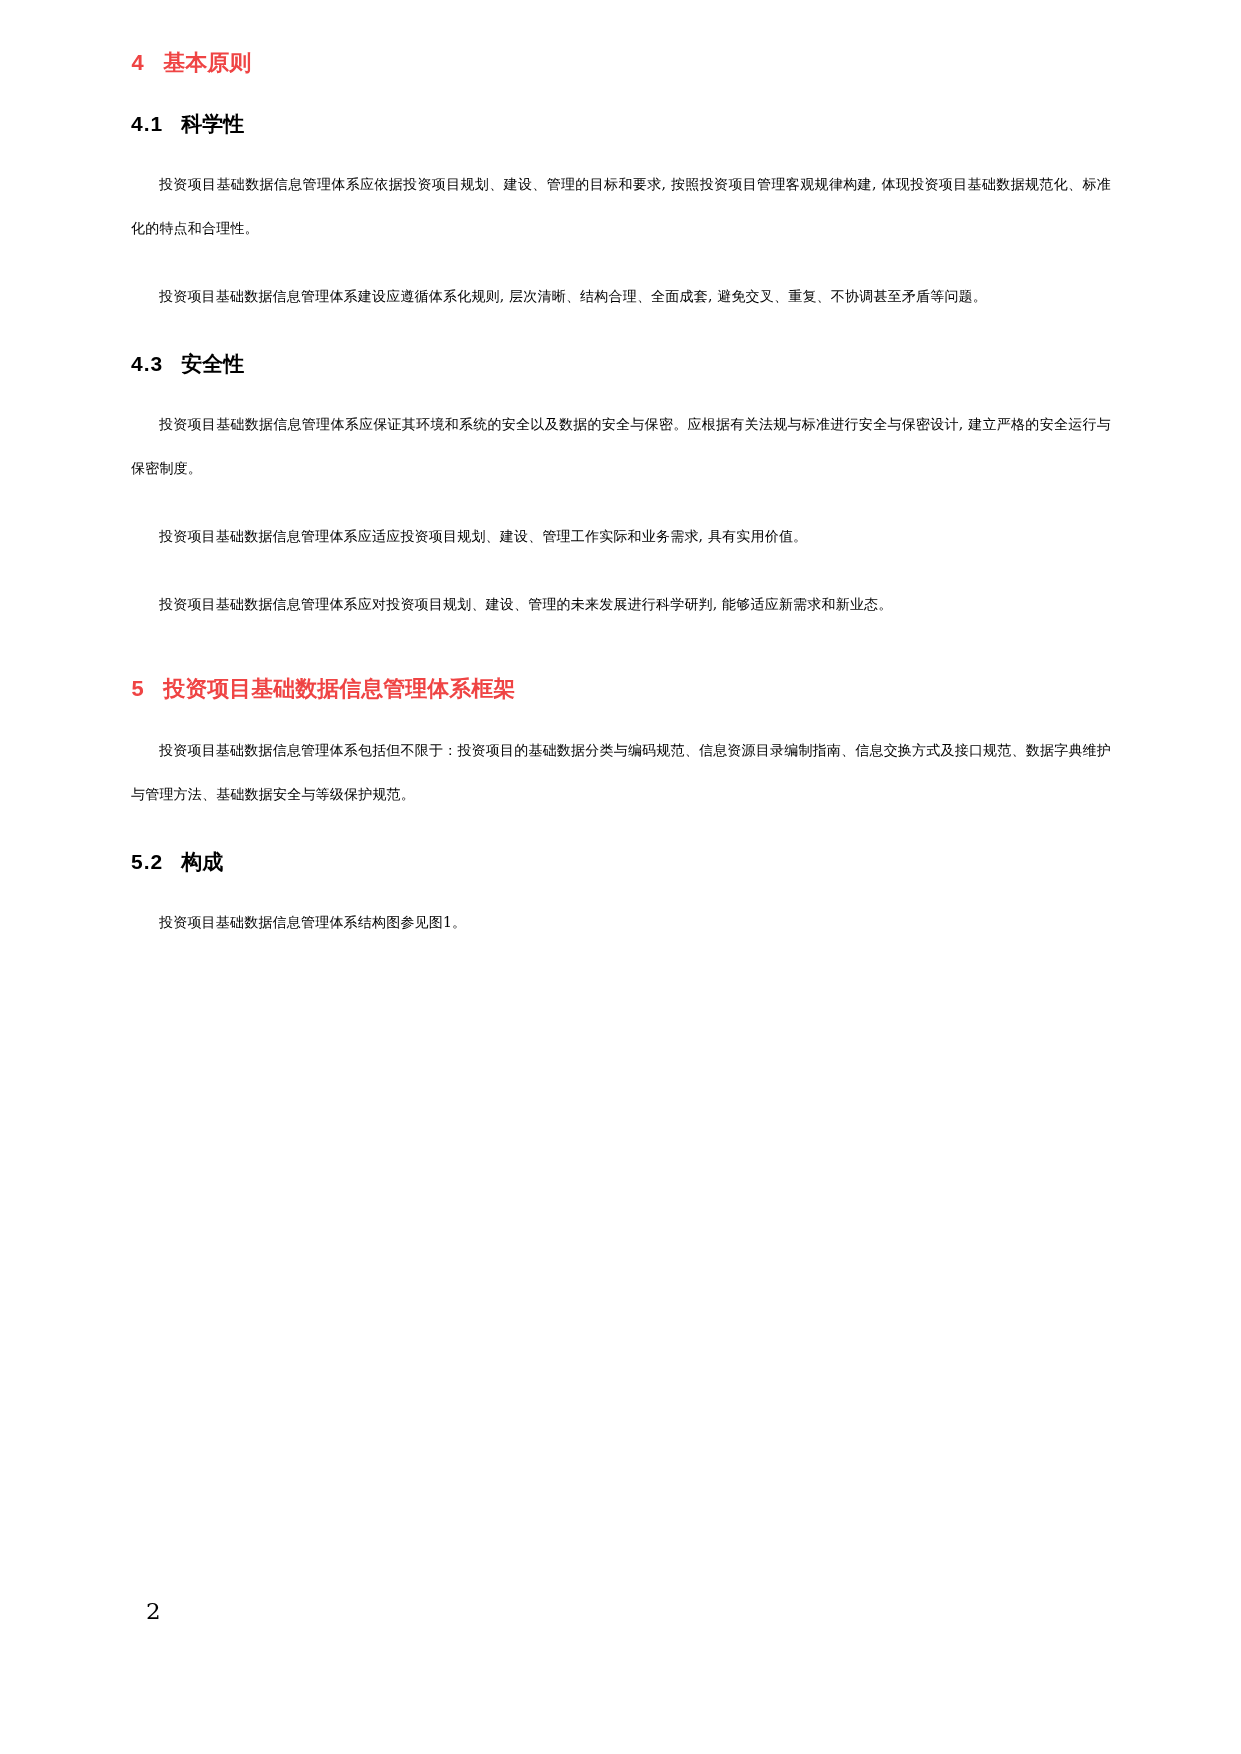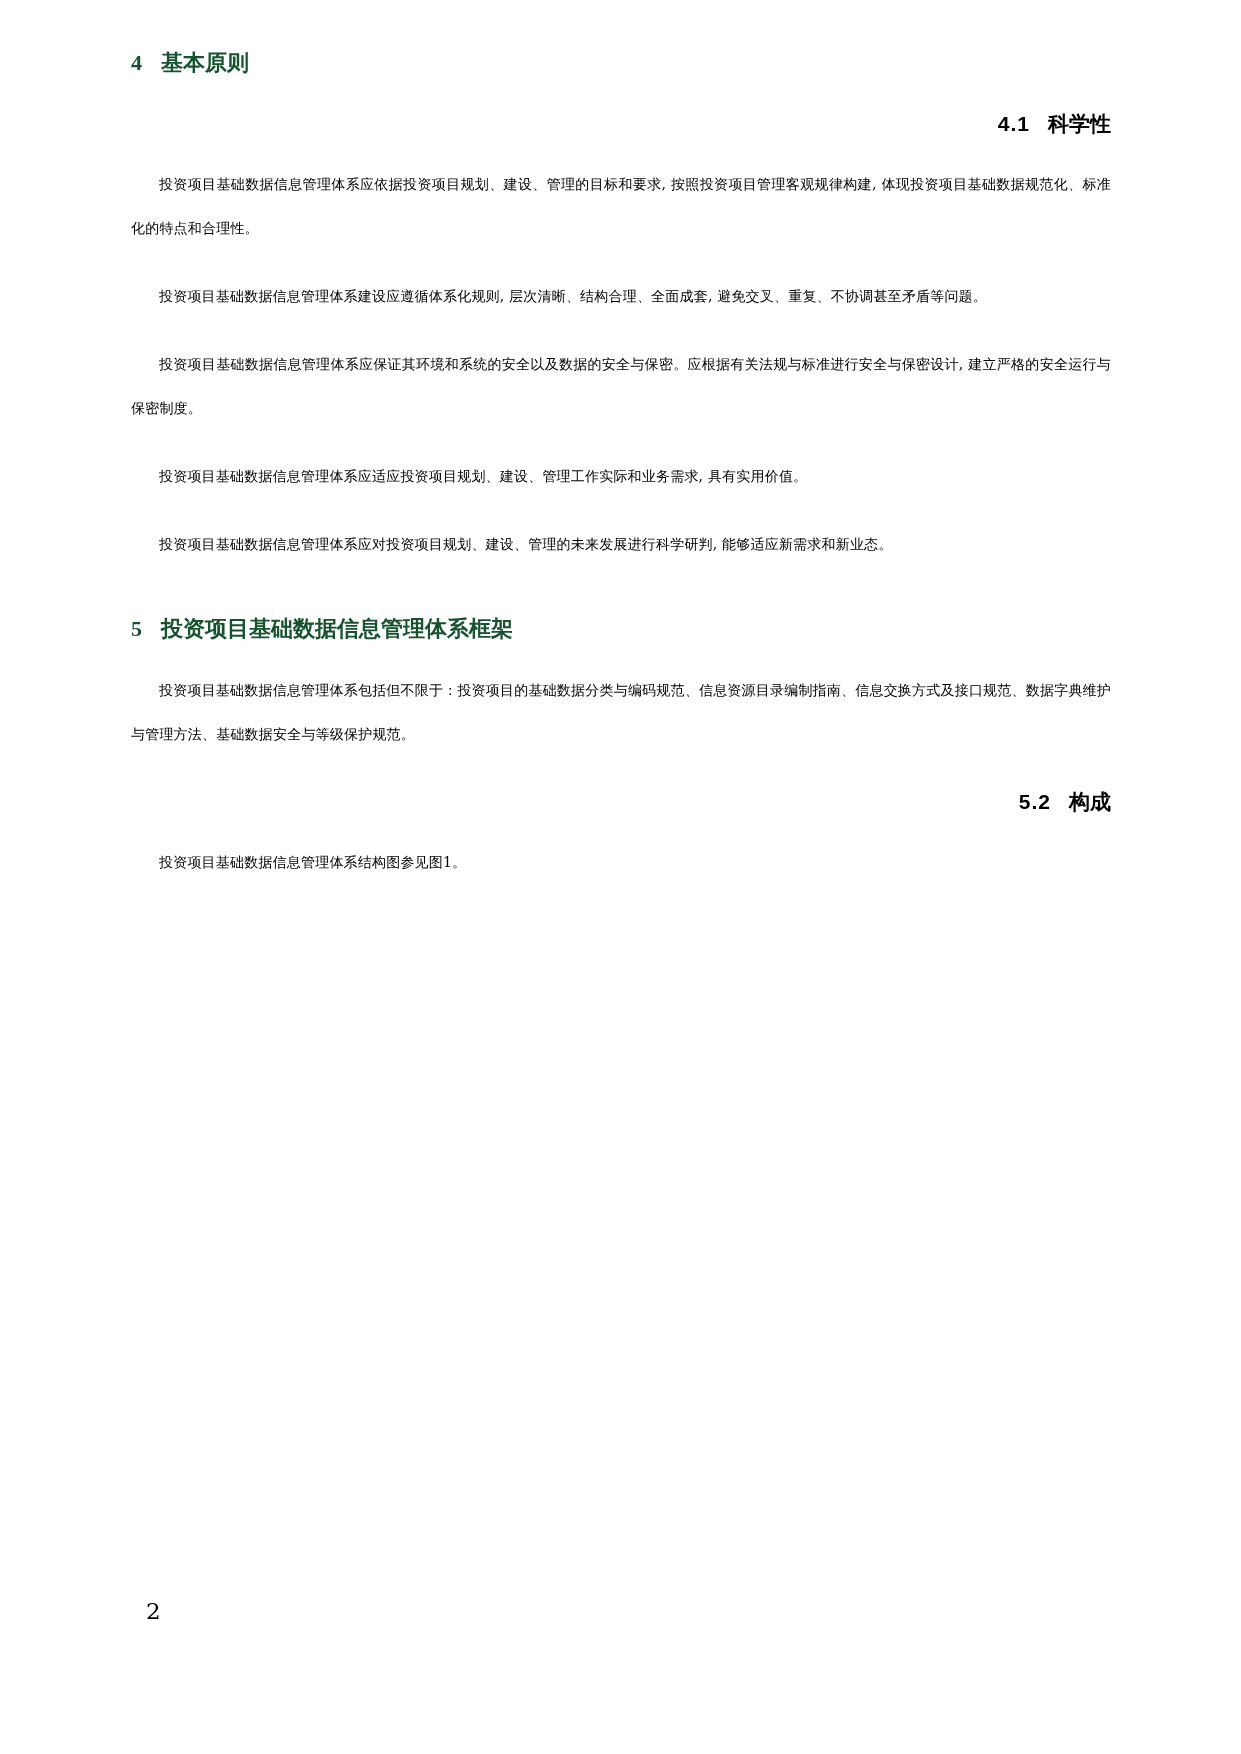--- a/index.html
+++ b/index.html
@@ -24,32 +24,31 @@
   .doc-header {
     margin-top: 138px;
     font-family: "Liberation Sans", sans-serif;
     font-size: 21px;
     letter-spacing: 0.5px;
     color: #1a1a1a;
     white-space: nowrap;
   }
   .sec-h1 {
     margin: 48px 0 0 0;
-    font-family: Liberation Serif, serif;
+    font-family: Liberation Mono, monospace;
     font-weight: bold;
     font-size: 22px;
-    color: #14532d;
+    color: #ef4444;
   }
   .sec-h2 {
     margin: 32px 0 0 0;
     font-family: "Liberation Sans", sans-serif;
     font-weight: bold;
     font-size: 21px;
     color: #000;
-    text-align: right;
   }
   .sec-h2--spaced {
     margin-top: 64px;
   }
   .sec-num {
     display: inline-block;
     margin-right: 18px;
     letter-spacing: 1px;
   }
   .para {
@@ -71,20 +70,21 @@
 </head>
 <body>
 
 <div class="page">
 
   <main id="sections">
       <div class="sec-h1"><span class="sec-num">4</span><span>基本原则</span></div>
       <div class="sec-h2"><span class="sec-num">4.1</span><span>科学性</span></div>
       <p class="para">投资项目基础数据信息管理体系应依据投资项目规划、建设、管理的目标和要求, 按照投资项目管理客观规律构建, 体现投资项目基础数据规范化、标准化的特点和合理性。</p>
       <p class="para">投资项目基础数据信息管理体系建设应遵循体系化规则, 层次清晰、结构合理、全面成套, 避免交叉、重复、不协调甚至矛盾等问题。</p>
+      <div class="sec-h2"><span class="sec-num">4.3</span><span>安全性</span></div>
       <p class="para">投资项目基础数据信息管理体系应保证其环境和系统的安全以及数据的安全与保密。应根据有关法规与标准进行安全与保密设计, 建立严格的安全运行与保密制度。</p>
       <p class="para">投资项目基础数据信息管理体系应适应投资项目规划、建设、管理工作实际和业务需求, 具有实用价值。</p>
       <p class="para">投资项目基础数据信息管理体系应对投资项目规划、建设、管理的未来发展进行科学研判, 能够适应新需求和新业态。</p>
       <div class="sec-h1"><span class="sec-num">5</span><span>投资项目基础数据信息管理体系框架</span></div>
       <p class="para">投资项目基础数据信息管理体系包括但不限于：投资项目的基础数据分类与编码规范、信息资源目录编制指南、信息交换方式及接口规范、数据字典维护与管理方法、基础数据安全与等级保护规范。</p>
       <div class="sec-h2"><span class="sec-num">5.2</span><span>构成</span></div>
       <p class="para">投资项目基础数据信息管理体系结构图参见图1。</p>
     </main>
 </div>
 

